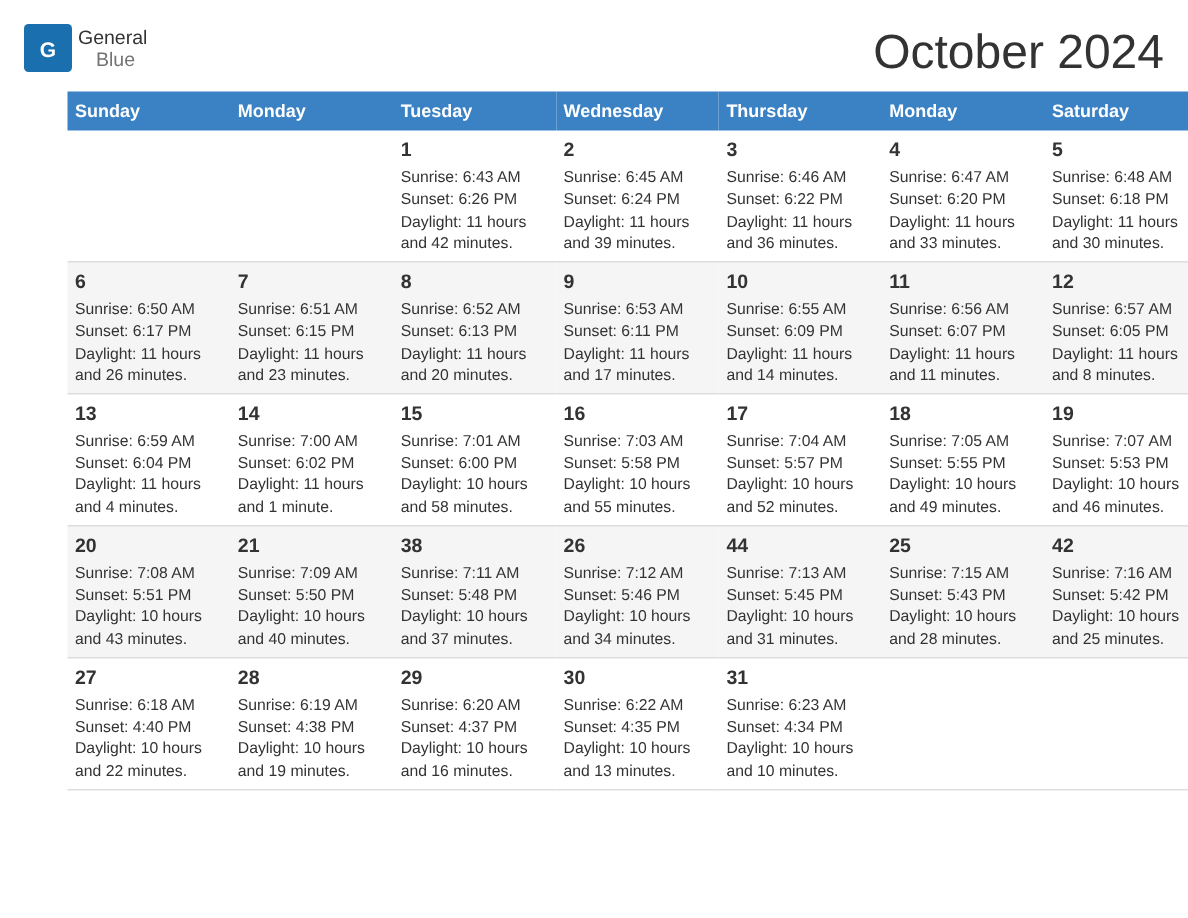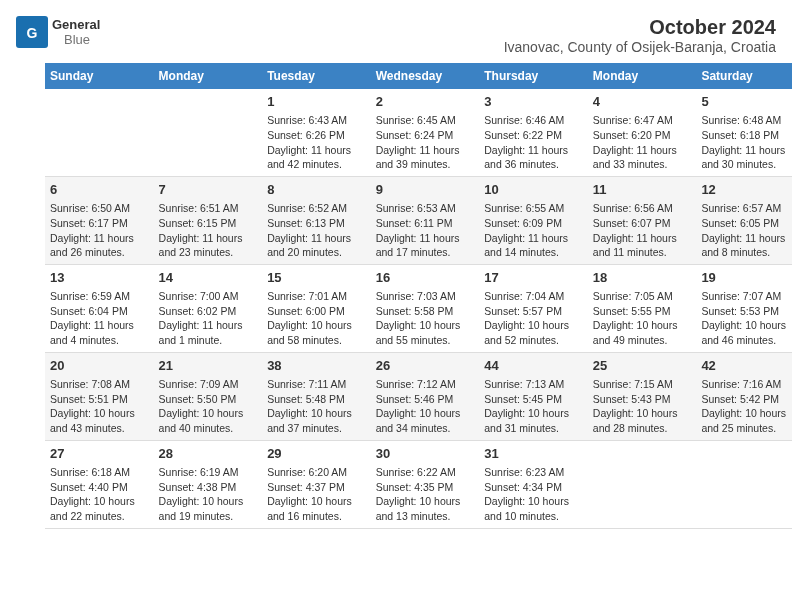--- a/index.html
+++ b/index.html
@@ -18,22 +18,22 @@
     }
     .logo {
       display: flex;
       flex-direction: column;
       align-items: flex-start;
     }
     .title-block {
       text-align: right;
     }
     .main-title {
-      font-size: 20px;
-      font-weight: bold;
+      font-size: 32px;
+      font-weight: normal;
       color: #333;
     }
     .subtitle {
       font-size: 14px;
       color: #555;
     }
     table {
       width: 100%;
       border-collapse: collapse;
       font-size: 11px;
@@ -85,28 +85,27 @@
 <body>
 
 <div class="header">
   <div class="logo">
     <div class="logo-wrapper">
       <svg width="32" height="32" viewBox="0 0 32 32">
         <rect x="0" y="0" width="32" height="32" fill="#1a6faf" rx="3"></rect>
         <text x="16" y="22" text-anchor="middle" fill="white" font-size="14" font-weight="bold" font-family="Arial">G</text>
       </svg>
       <div class="logo-lines">
-        <span style="font-size:13px;font-weight:bold;color:#333;">General</span>
+        <span style="font-size:13px;font-weight:normal;color:#333;">General</span>
         <span style="font-size:13px;font-weight:normal;color:#737373;margin-left:12px;">Blue</span>
       </div>
     </div>
   </div>
   <div class="title-block">
     <div class="main-title">October 2024</div>
-    <div class="subtitle">Ivanovac, County of Osijek-Baranja, Croatia</div>
   </div>
 </div>
 
 <table>
   <thead>
     <tr>
     <th>Sunday</th>
         <th>Monday</th>
         <th>Tuesday</th>
         <th>Wednesday</th>

